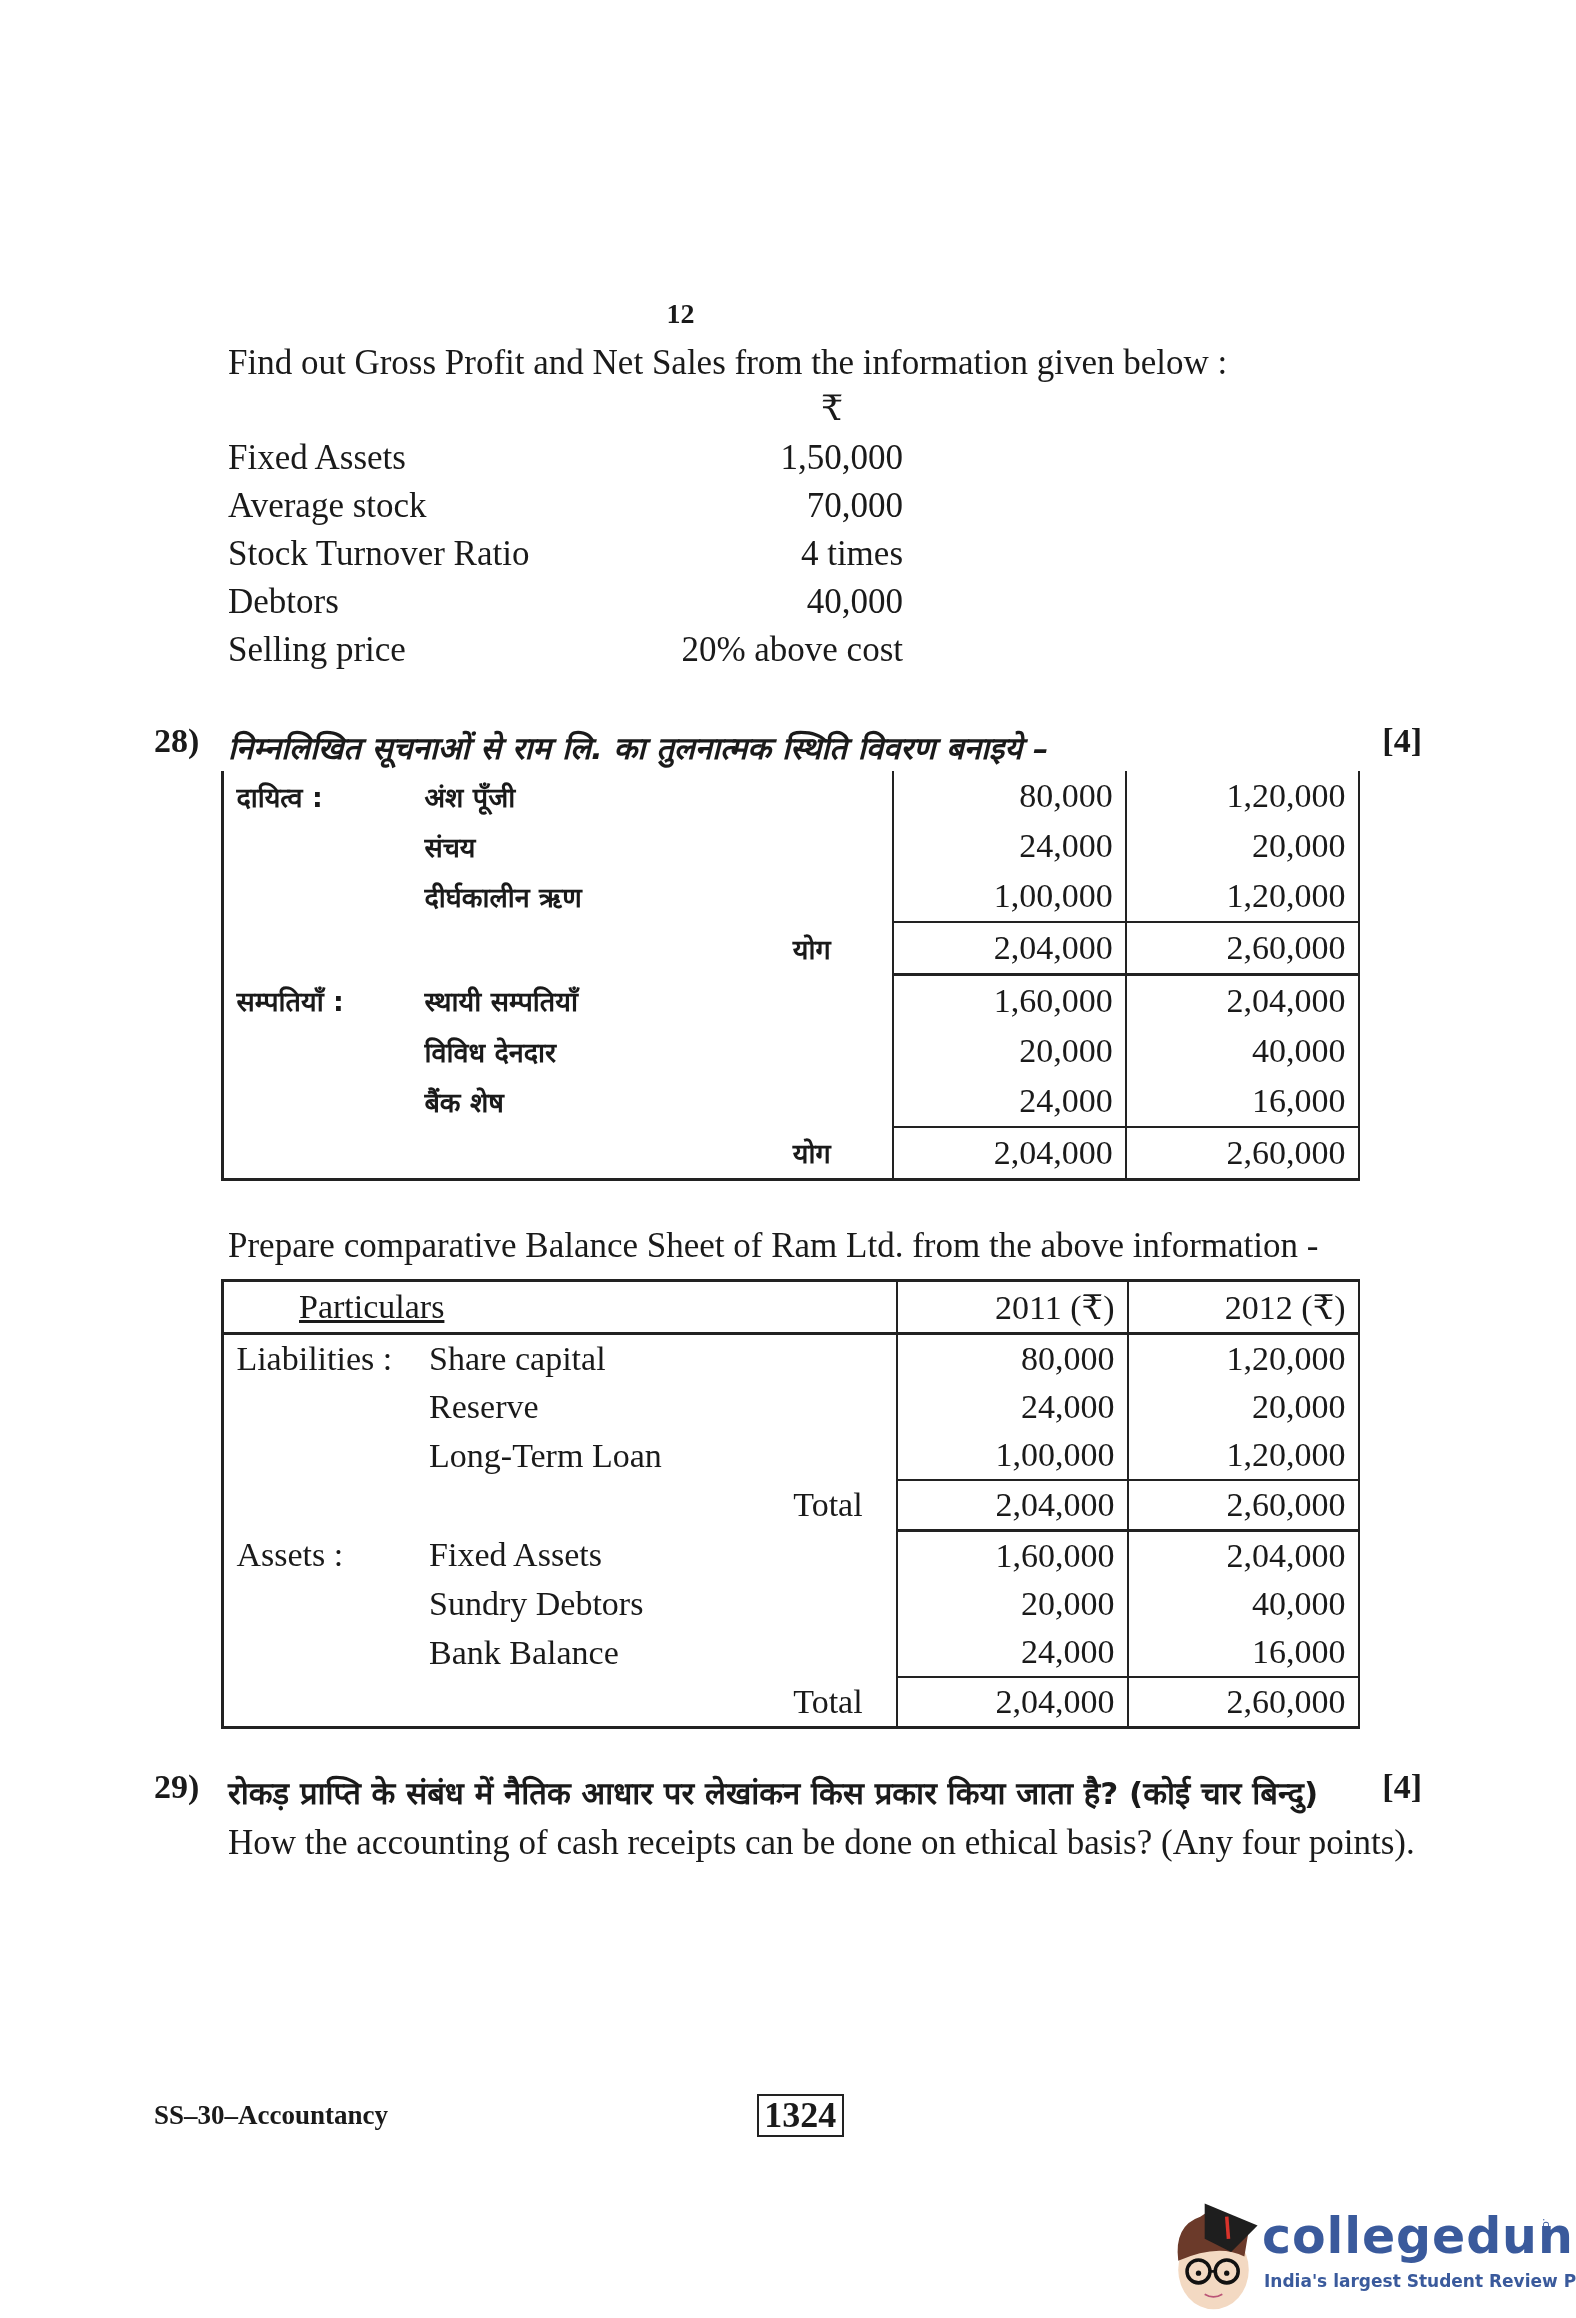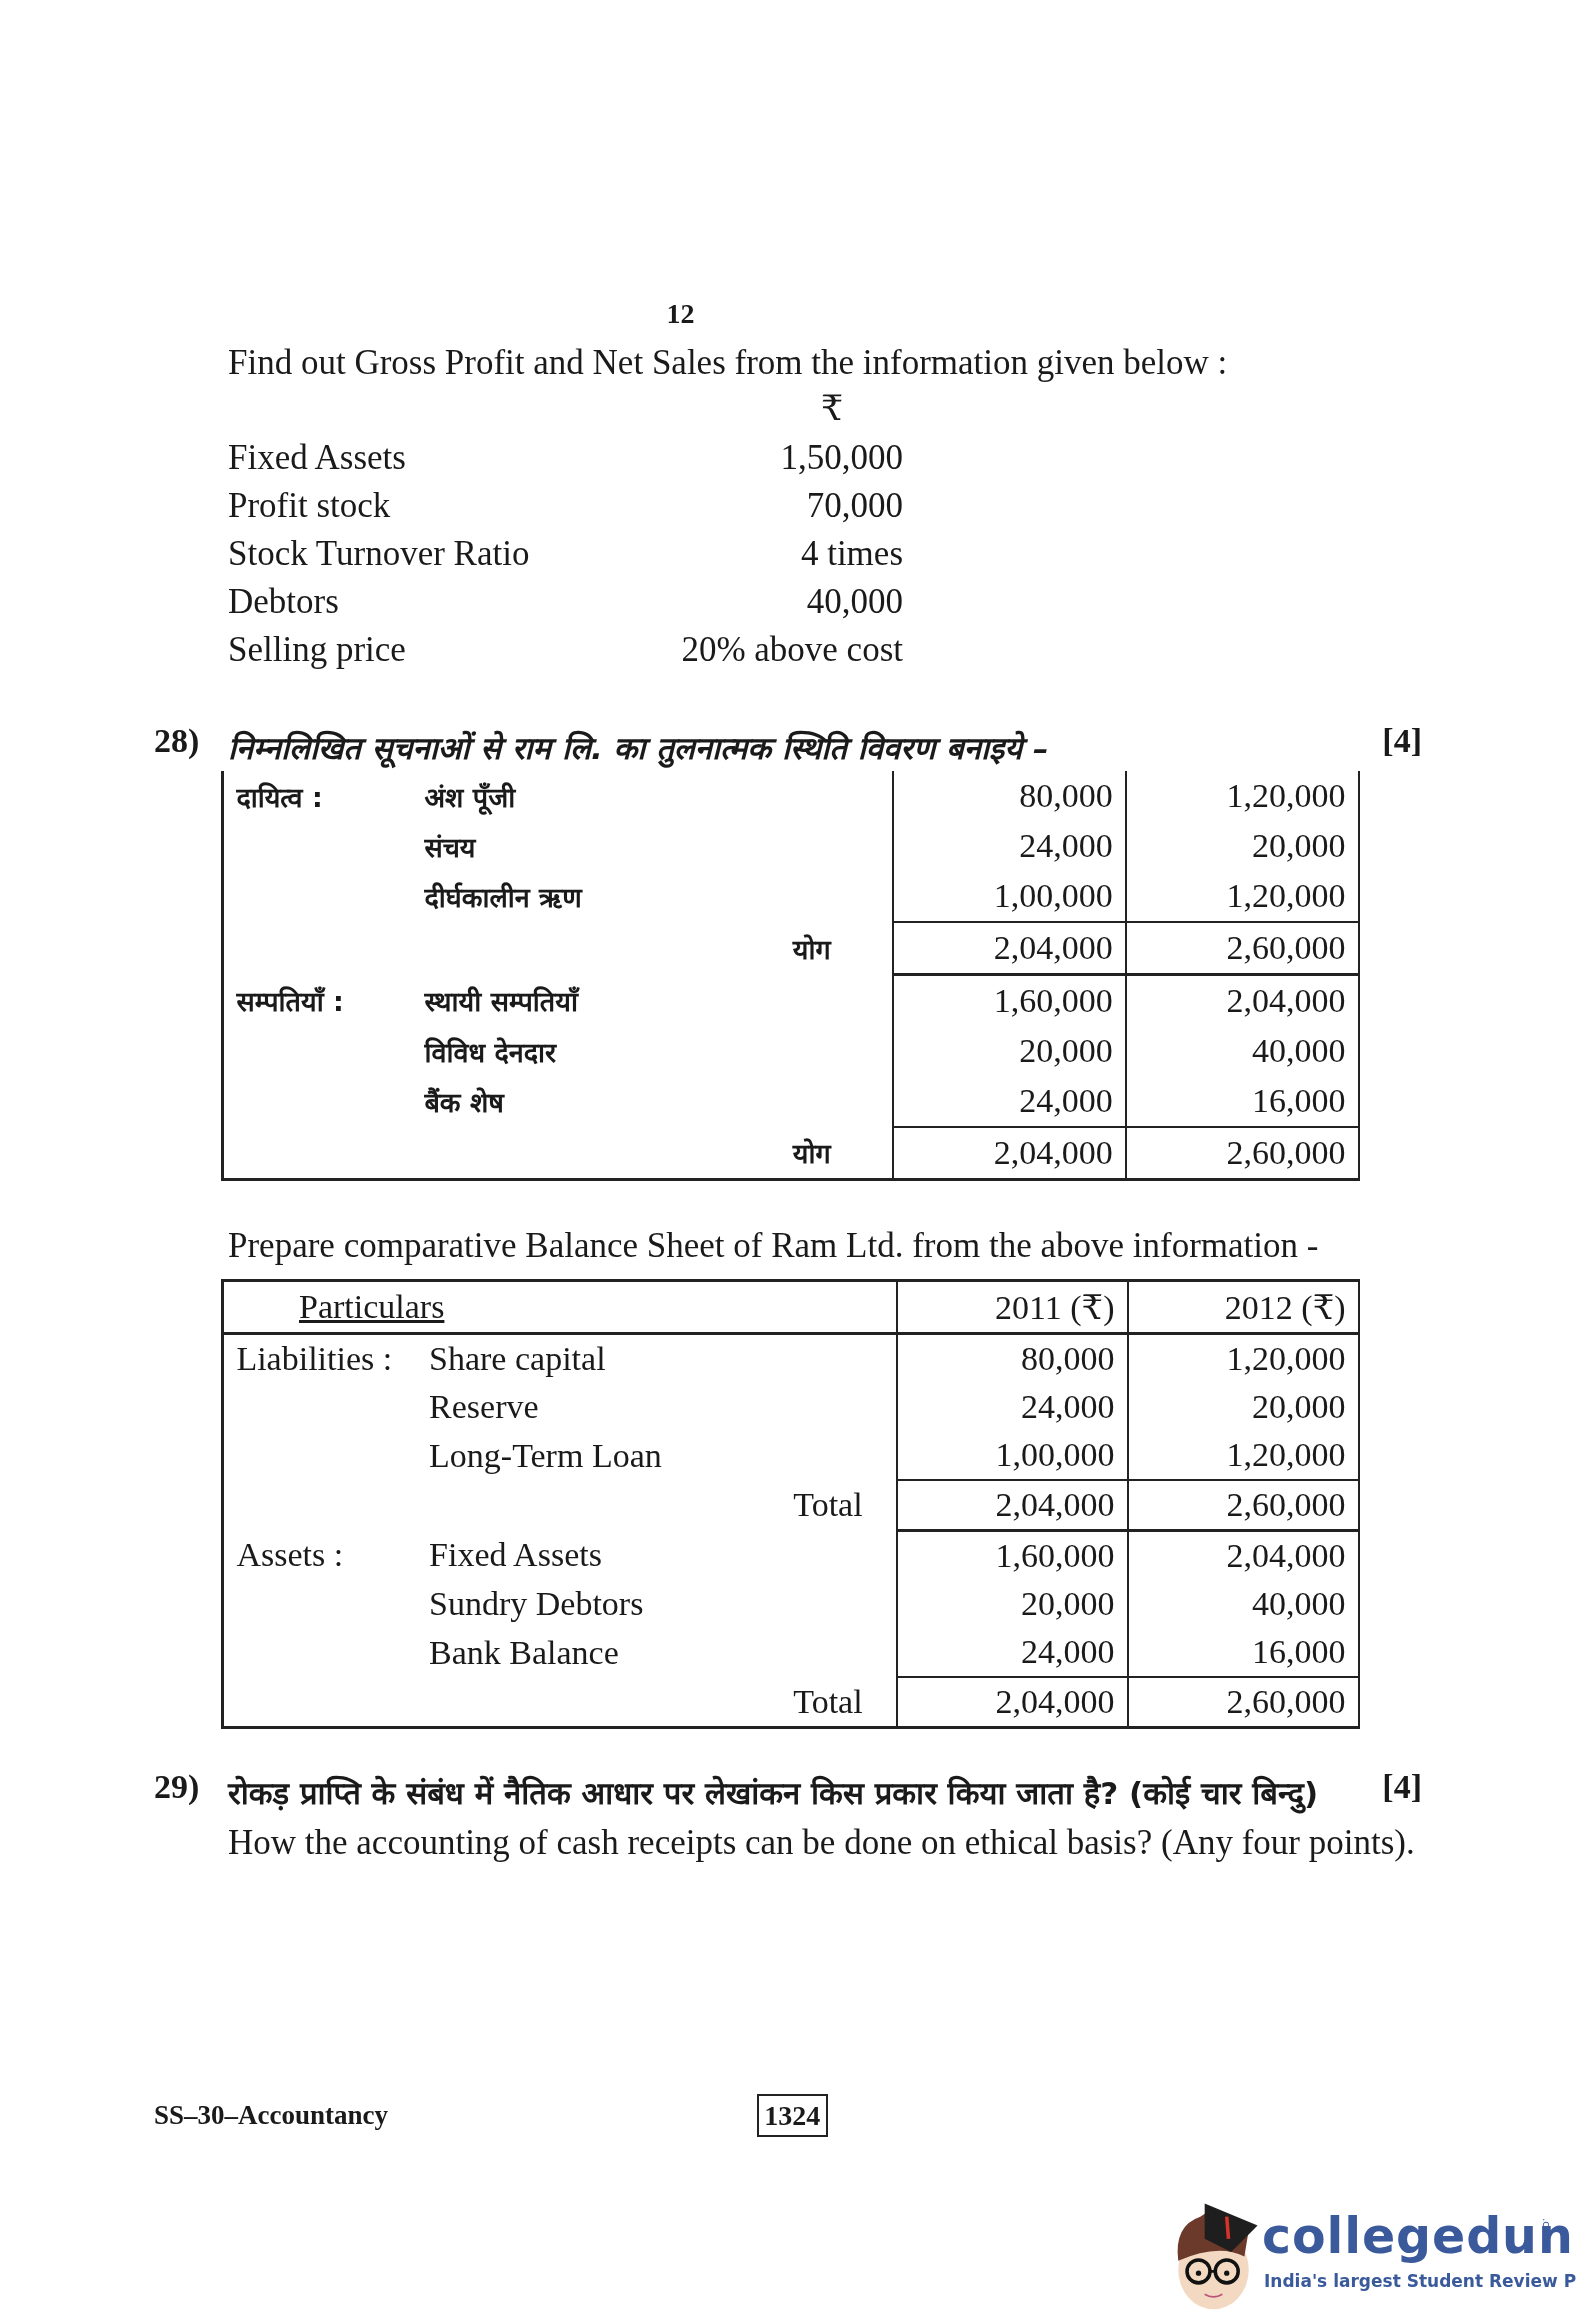--- a/index.html
+++ b/index.html
@@ -29,41 +29,41 @@
   table.bs tr.head th.part { text-align: left; padding-left: 75px; }
   table.bs tr.total td.c-num { border-top: 2.6px solid #222; border-bottom: 3.5px solid #222; }
   table.bs tr.last td { border-bottom: 3.5px solid #222; }
   table.bs td.first-col, table.bs th.first-col { border-left: 3.5px solid #222; }
   table.bs.hi td, table.bs.hi th { font-family: "DejaVu Sans", sans-serif; font-size: 27px; font-weight: bold; }
   table.bs.hi td.c-num, table.bs.hi th.c-num { font-family: "Liberation Serif", serif; font-size: 34px; font-weight: normal; }
   table.bs.en td { height: 48px; margin-top: 36px; }
   .prep { left: 228px; top: 1226px; font-size: 35px; white-space: nowrap; }
   .q29-en { left: 228px; top: 1819px; width: 1192px; font-size: 35px; line-height: 48px; text-align: justify; }
   .footer-code { left: 154px; top: 2100px; font-size: 27px; font-weight: bold; }
-  .footer-box { left: 757px; top: 2094px; border: 2.6px solid #222; padding: 0 5.3px; font-size: 28px; font-weight: bold; line-height: 39px; }
+  .footer-box { left: 757px; top: 2094px; border: 2.6px solid #222; padding: 0 5.3px; font-size: 36px; font-weight: bold; line-height: 39px; }
   .logo { left: 1165px; top: 2190px; width: 406px; height: 124px; }
   .logo-word { position: absolute; left: 97px; top: 17.7px; font-family: "DejaVu Sans", sans-serif; font-size: 49px; font-weight: bold; color: #3a5a9c; letter-spacing: 0.9px; }
   .logo-com { position: absolute; left: 388px; top: 28px; font-family: "DejaVu Sans", sans-serif; font-size: 10.6px; color: #3a5a9c; transform: rotate(90deg); transform-origin: left top; }
   .logo-tag { position: absolute; left: 99px; top: 81px; font-family: "DejaVu Sans", sans-serif; font-size: 17px; font-weight: bold; color: #3a5a9c; white-space: nowrap; }
   .mascot { position: absolute; left: 0; top: 0; width: 97px; height: 124px; }
 </style>
 </head>
 <body>
 
 <div class="abs page-num">12</div>
 <div class="abs intro">Find out Gross Profit and Net Sales from the information given below :</div>
 <div class="abs rupee-head">₹</div>
 
 <div class="abs info-list">
   <div class="info-row">
       <span>Fixed Assets</span>
       <span>1,50,000</span>
     </div>
   <div class="info-row">
-      <span>Profit stock</span>
+      <span>Average stock</span>
       <span>70,000</span>
     </div>
   <div class="info-row">
       <span>Stock Turnover Ratio</span>
       <span>4 times</span>
     </div>
   <div class="info-row">
       <span>Debtors</span>
       <span>40,000</span>
     </div>

